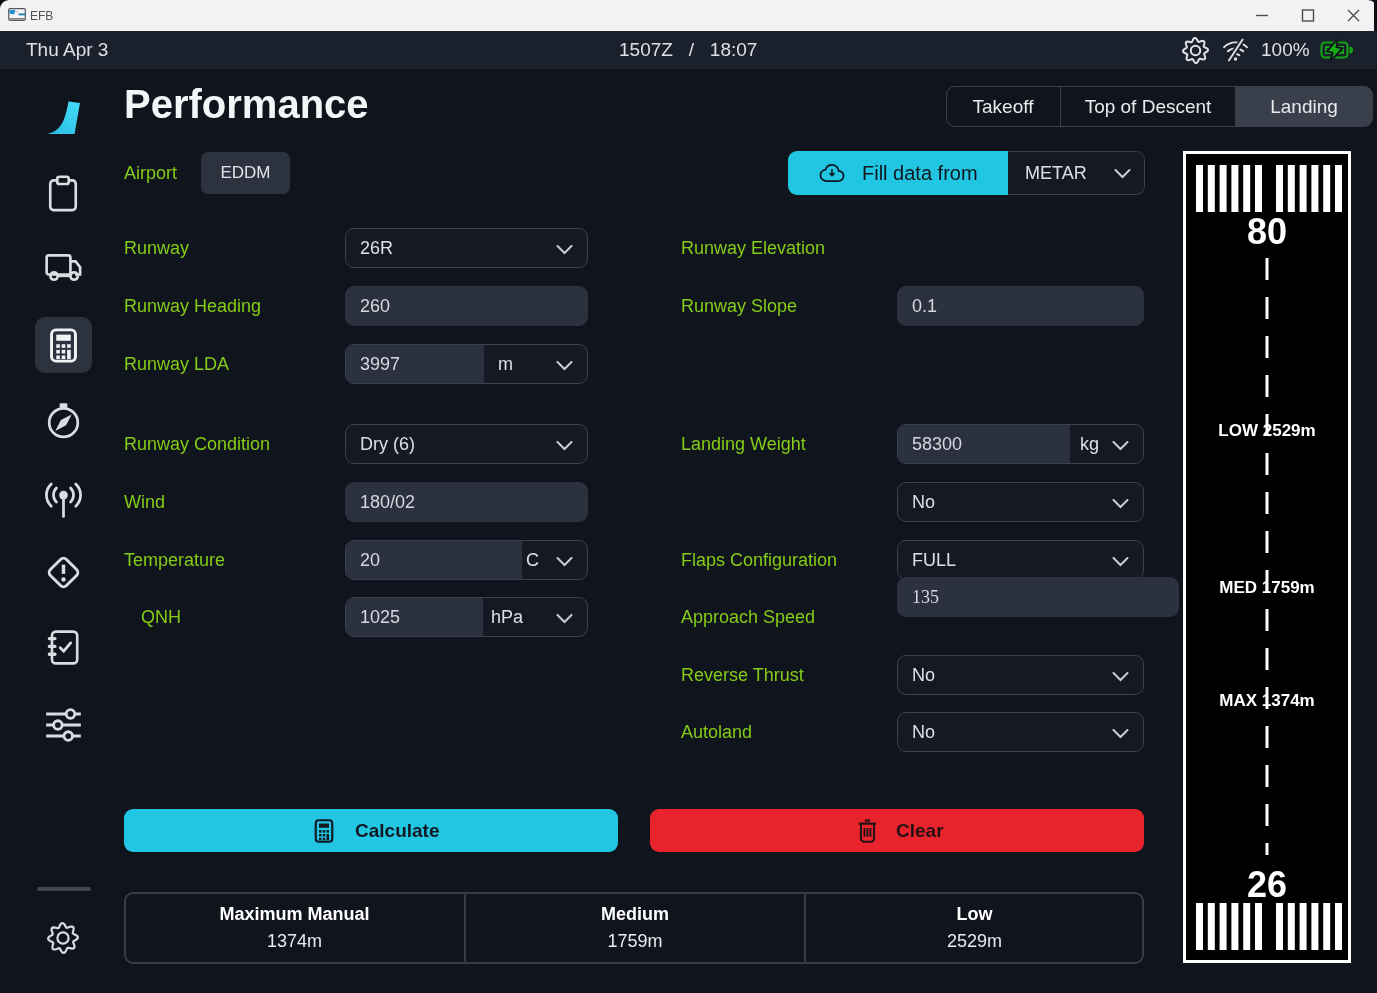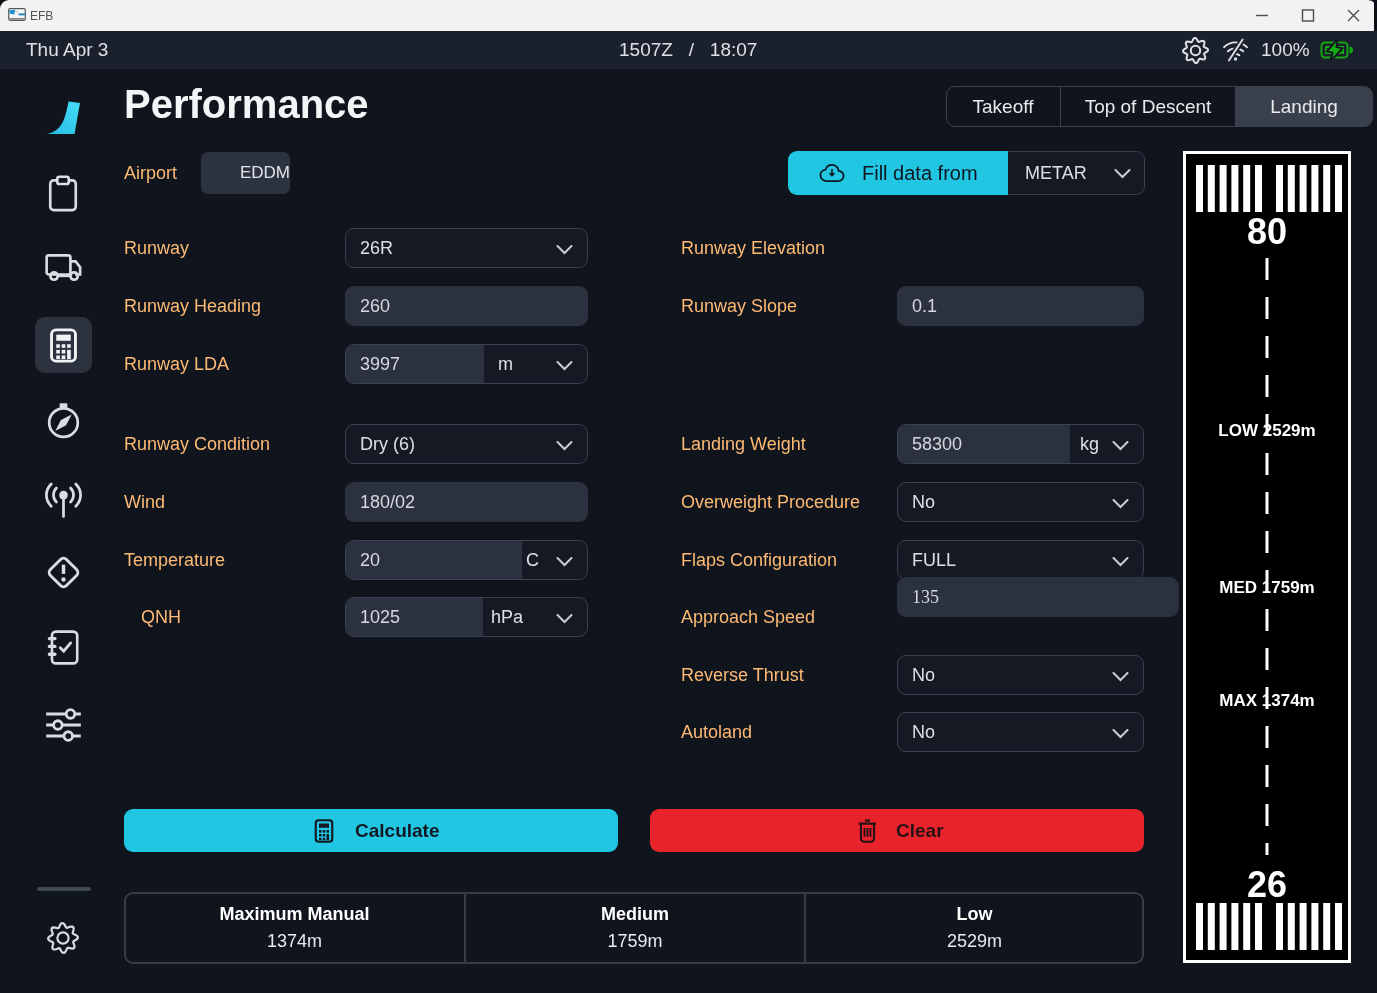--- a/index.html
+++ b/index.html
@@ -11,21 +11,21 @@
 #titlebar .ttext { position:absolute; left:30px; top:9px; font-size:12px; color:#505459; }
 .winbtn { position:absolute; top:0; width:46px; height:31px; }
 
 #statusbar { position:absolute; left:0; top:31px; width:1377px; height:38px; background:#1b212c; color:#dde1e7; font-size:19px; }
 
 #main { position:absolute; left:0; top:69px; width:1377px; height:924px; background:#10141d; }
 
 .sideitem { position:absolute; left:35px; width:57px; height:56px; border-radius:10px; }
 .sel-side { background:#2c333f; }
 
-.lbl { position:absolute; font-size:18px; color:#fdba74; height:40px; line-height:40px; white-space:nowrap; }
+.lbl { position:absolute; font-size:18px; color:#84cc16; height:40px; line-height:40px; white-space:nowrap; }
 .sel { position:absolute; height:40px; border:1px solid #3a4150; border-radius:9px; background:#141924; color:#dce0e6; font-size:18px; line-height:38px; padding-left:14px; white-space:nowrap; }
 .inp { position:absolute; height:40px; border-radius:9px; background:#2b313e; color:#d5d9df; font-size:18px; line-height:40px; padding-left:15px; white-space:nowrap; }
 .grp { position:absolute; height:40px; border:1px solid #3a4150; border-radius:9px; background:#141924; }
 .gfill { position:absolute; left:0; top:0; height:38px; background:#2b313e; border-radius:8px 0 0 8px; color:#d5d9df; font-size:18px; line-height:38px; padding-left:14px; }
 .gunit { position:absolute; top:0; height:38px; color:#dce0e6; font-size:18px; line-height:38px; }
 .chev { position:absolute; }
 .tab { position:absolute; top:86px; height:41px; font-size:19px; color:#e8eaec; text-align:center; line-height:41px; }
 .resT { position:absolute; width:340px; text-align:center; font-size:18px; font-weight:bold; color:#fff; }
 .resV { position:absolute; width:340px; text-align:center; font-size:18px; color:#e8eaee; }
 </style>
@@ -154,21 +154,21 @@
   <circle cx="16" cy="16" r="5.6"></circle>
 </svg>
 
 <div class="abs" style="left:124px;top:14px;height:42px;line-height:42px;font-size:40px;font-weight:bold;color:#f3f5f7;">Performance</div>
 <div class="abs" style="left:946px;top:17px;width:405px;height:41px;border:1px solid #394050;border-radius:9px;"></div>
 <div class="tab" style="left:946px;top:17px;width:114px;">Takeoff</div>
 <div class="tab" style="left:1060px;top:17px;width:175px;border-left:1px solid #394050;">Top of Descent</div>
 <div class="tab" style="left:1235px;top:17px;width:138px;background:#39404b;border-radius:0 9px 9px 0;">Landing</div>
 
 <div class="lbl" style="left:124px;top:84px;">Airport</div>
-<div class="abs" style="left:201px;top:83px;width:89px;height:42px;background:#2c333f;border-radius:7px;text-align:right;line-height:42px;font-size:17px;color:#dfe3e9;">EDDM</div>
+<div class="abs" style="left:201px;top:83px;width:89px;height:42px;background:#2c333f;border-radius:7px;text-align:center;line-height:42px;font-size:17px;color:#dfe3e9;">EDDM</div>
 <div class="abs" style="left:788px;top:82px;width:220px;height:44px;background:#20c6e2;border-radius:9px 0 0 9px;">
   <svg class="abs" style="left:31px;top:13px" width="26" height="18.5" viewBox="0 0 28 20" fill="none" stroke="#10161f" stroke-width="1.9">
     <path d="M8.2 18.5 C4.5 18.5 1.5 15.7 1.5 12.2 C1.5 9 4 6.4 7.2 6 C8 3 10.7 1 14 1 C17.8 1 20.9 3.8 21.2 7.4 C24.2 7.7 26.5 10 26.5 12.9 C26.5 16 23.9 18.5 20.7 18.5 Z"></path>
     <path d="M14 5.5 L14 12.2 M11.2 9.8 L14 12.6 L16.8 9.8" stroke-width="1.7"></path>
   </svg>
   <div class="abs" style="left:74px;top:0;height:44px;line-height:44px;font-size:20px;color:#10161f;">Fill data from</div>
 </div>
 <div class="abs" style="left:1008px;top:82px;width:137px;height:44px;border:1px solid #3a4150;border-left:none;border-radius:0 9px 9px 0;background:#141924;">
   <div class="abs" style="left:17px;top:0;height:42px;line-height:42px;font-size:18px;color:#dce0e6;">METAR</div>
   <svg class="abs" style="right:13px;top:17px" width="17" height="10" viewBox="0 0 17 10" fill="none" stroke="#c9cdd4" stroke-width="2" stroke-linecap="round">
@@ -217,21 +217,20 @@
 <div class="lbl" style="left:681px;top:217px;">Runway Slope</div>
 <div class="inp" style="left:897px;top:217px;width:247px;">0.1</div>
 <div class="lbl" style="left:681px;top:355px;">Landing Weight</div>
 <div class="grp" style="left:897px;top:355px;width:247px;">
   <div class="gfill" style="width:172px;">58300</div>
   <div class="gunit" style="left:182px;">kg</div>
   <svg class="chev" style="right:14px;top:16px" width="17" height="10" viewBox="0 0 17 10" fill="none" stroke="#c9cdd4" stroke-width="2" stroke-linecap="round">
         <polyline points="1.5,1 8.5,8 15.5,1"></polyline>
       </svg>
 </div>
-<div class="lbl" style="left:681px;top:413px;">Overweight Procedure</div>
 <div class="sel" style="left:897px;top:413px;width:247px;">No<svg class="chev" style="right:14px;top:16px" width="17" height="10" viewBox="0 0 17 10" fill="none" stroke="#c9cdd4" stroke-width="2" stroke-linecap="round">
         <polyline points="1.5,1 8.5,8 15.5,1"></polyline>
       </svg></div>
 <div class="lbl" style="left:681px;top:471px;">Flaps Configuration</div>
 <div class="sel" style="left:897px;top:471px;width:247px;">FULL<svg class="chev" style="right:14px;top:16px" width="17" height="10" viewBox="0 0 17 10" fill="none" stroke="#c9cdd4" stroke-width="2" stroke-linecap="round">
         <polyline points="1.5,1 8.5,8 15.5,1"></polyline>
       </svg></div>
 <div class="lbl" style="left:681px;top:528px;">Approach Speed</div>
 <div class="inp" style="left:897px;top:508px;width:282px;font-family:Liberation Serif, serif;">135</div>
 <div class="lbl" style="left:681px;top:586px;">Reverse Thrust</div>

